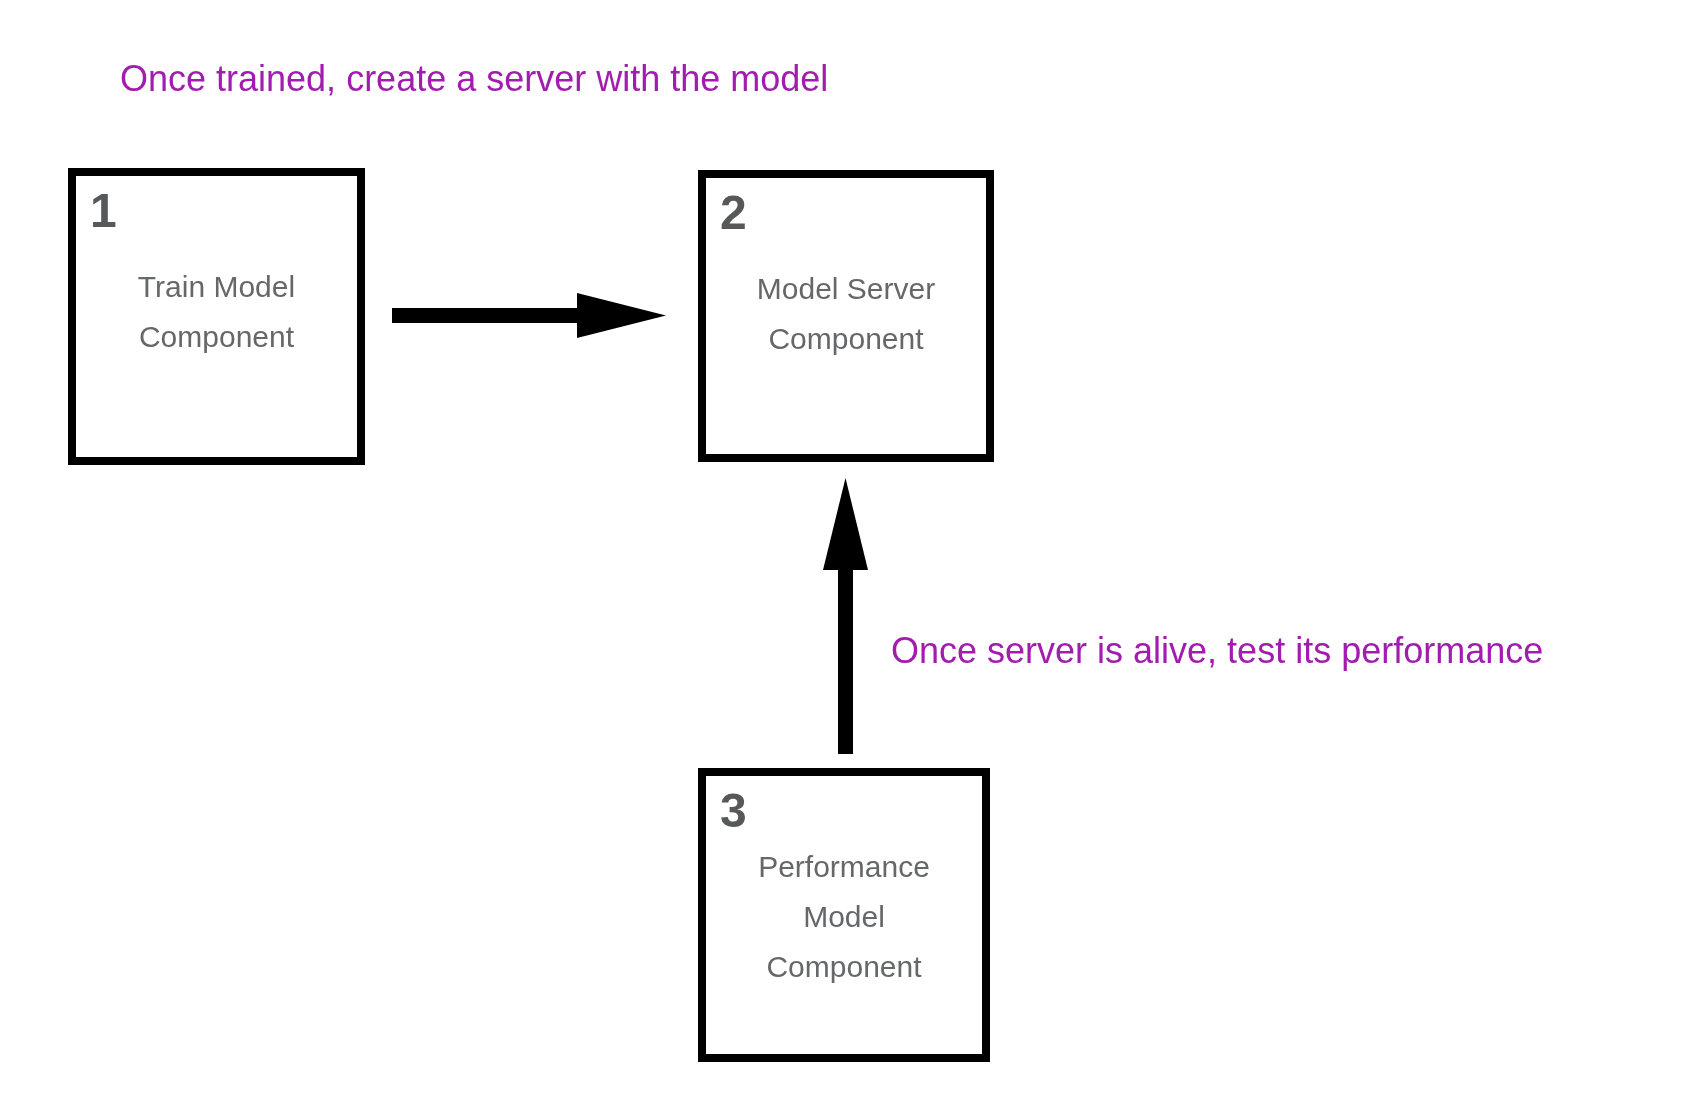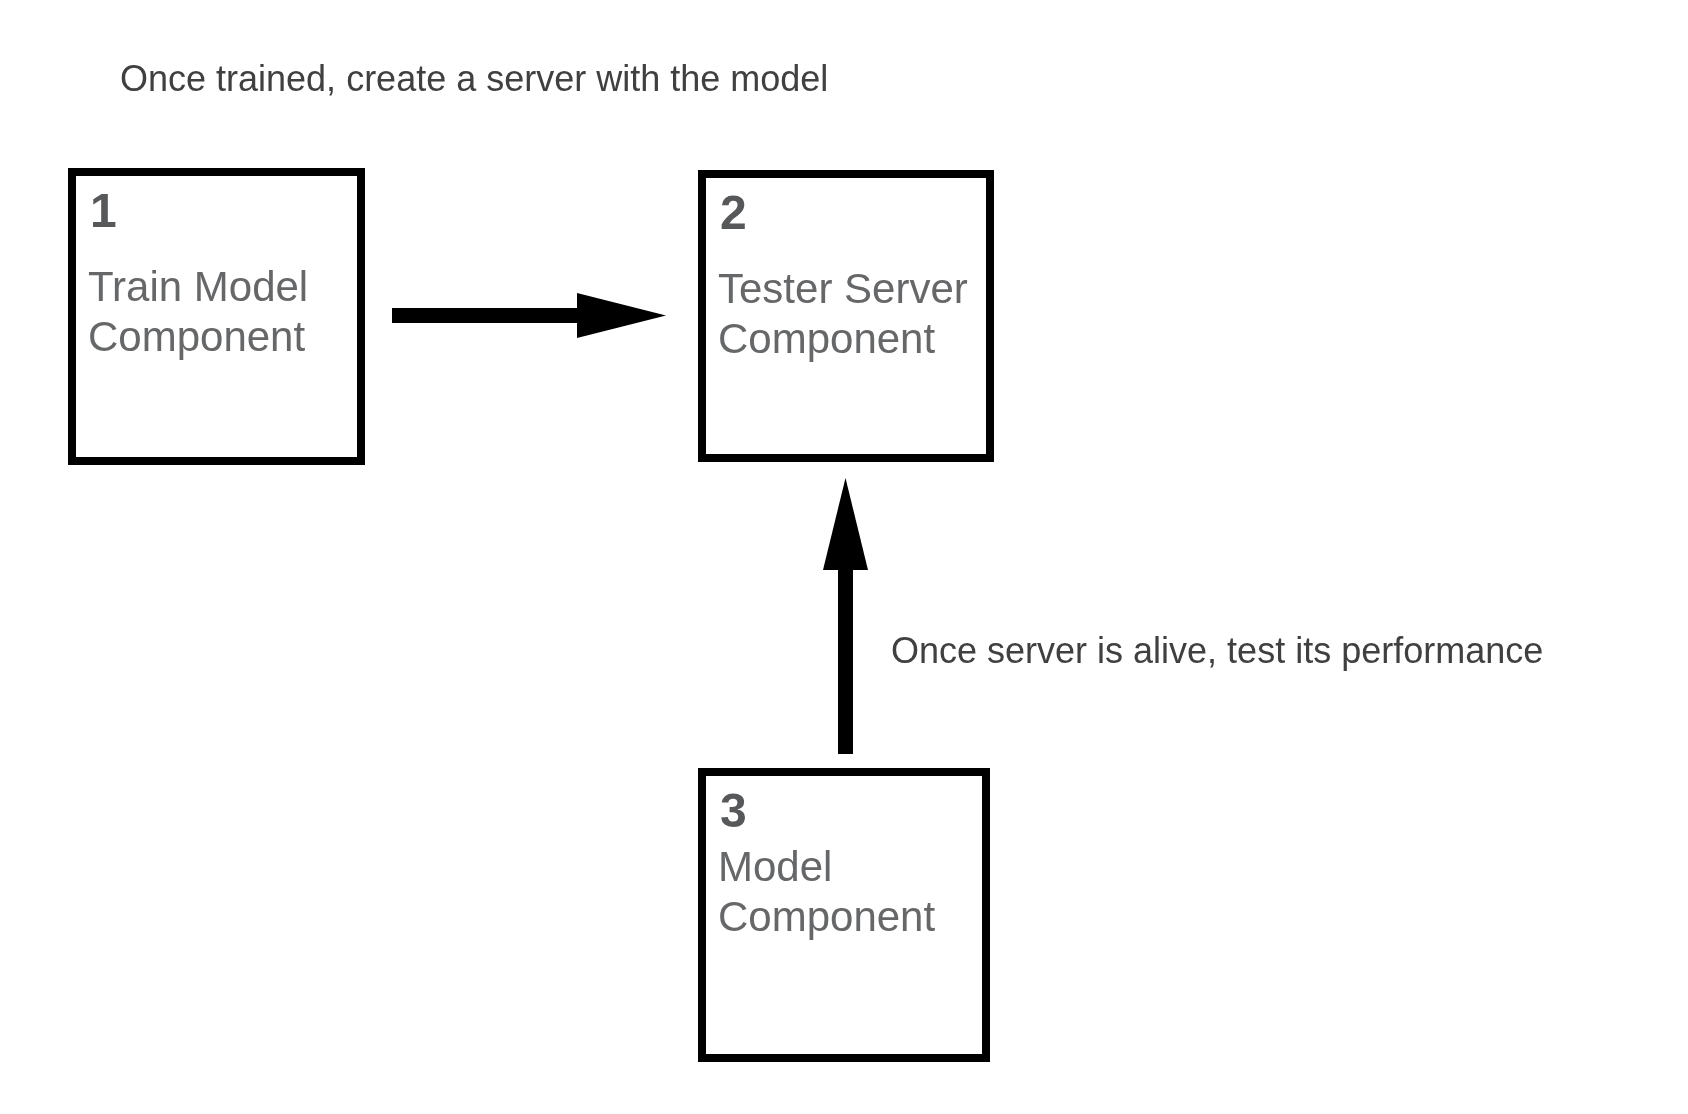--- a/index.html
+++ b/index.html
@@ -7,21 +7,21 @@
     width: 1688px; height: 1114px;
     background: #ffffff;
     font-family: "Liberation Sans", sans-serif;
     position: relative;
     overflow: hidden;
   }
   .annotation {
     position: absolute;
     font-size: 36px;
     line-height: 42px;
-    color: #404040;
+    color: #a21caf;
     white-space: nowrap;
   }
   #annotation-top  { left: 120px; top: 58px; }
   #annotation-side { left: 891px; top: 630px; }
 
   .component-box {
     position: absolute;
     background: #ffffff;
     border: 8px solid #000000;
     display: flex;
@@ -34,21 +34,22 @@
 
   .box-number {
     font-size: 48px;
     font-weight: bold;
     color: #57585a;
     line-height: 1.05;
     padding-left: 2px;
   }
   .box-label {
     margin-top: 26px;
-    font-size: 42px;
+    text-align: center;
+    font-size: 30px;
     line-height: 50px;
     color: #666769;
   }
   #box-3 .box-label { margin-top: 6px; }
   .box-label span { display: block; }
 
   svg.arrow-layer {
     position: absolute;
     left: 0; top: 0;
     width: 1688px; height: 1114px;
@@ -77,24 +78,25 @@
   <div class="box-number">1</div>
   <div class="box-label">
     <span>Train Model</span>
     <span>Component</span>
   </div>
 </div>
 
 <div class="component-box" id="box-2">
   <div class="box-number">2</div>
   <div class="box-label">
-    <span>Tester Server</span>
+    <span>Model Server</span>
     <span>Component</span>
   </div>
 </div>
 
 <div class="component-box" id="box-3">
   <div class="box-number">3</div>
   <div class="box-label">
+    <span>Performance</span>
     <span>Model</span>
     <span>Component</span>
   </div>
 </div>
 
 </body></html>

